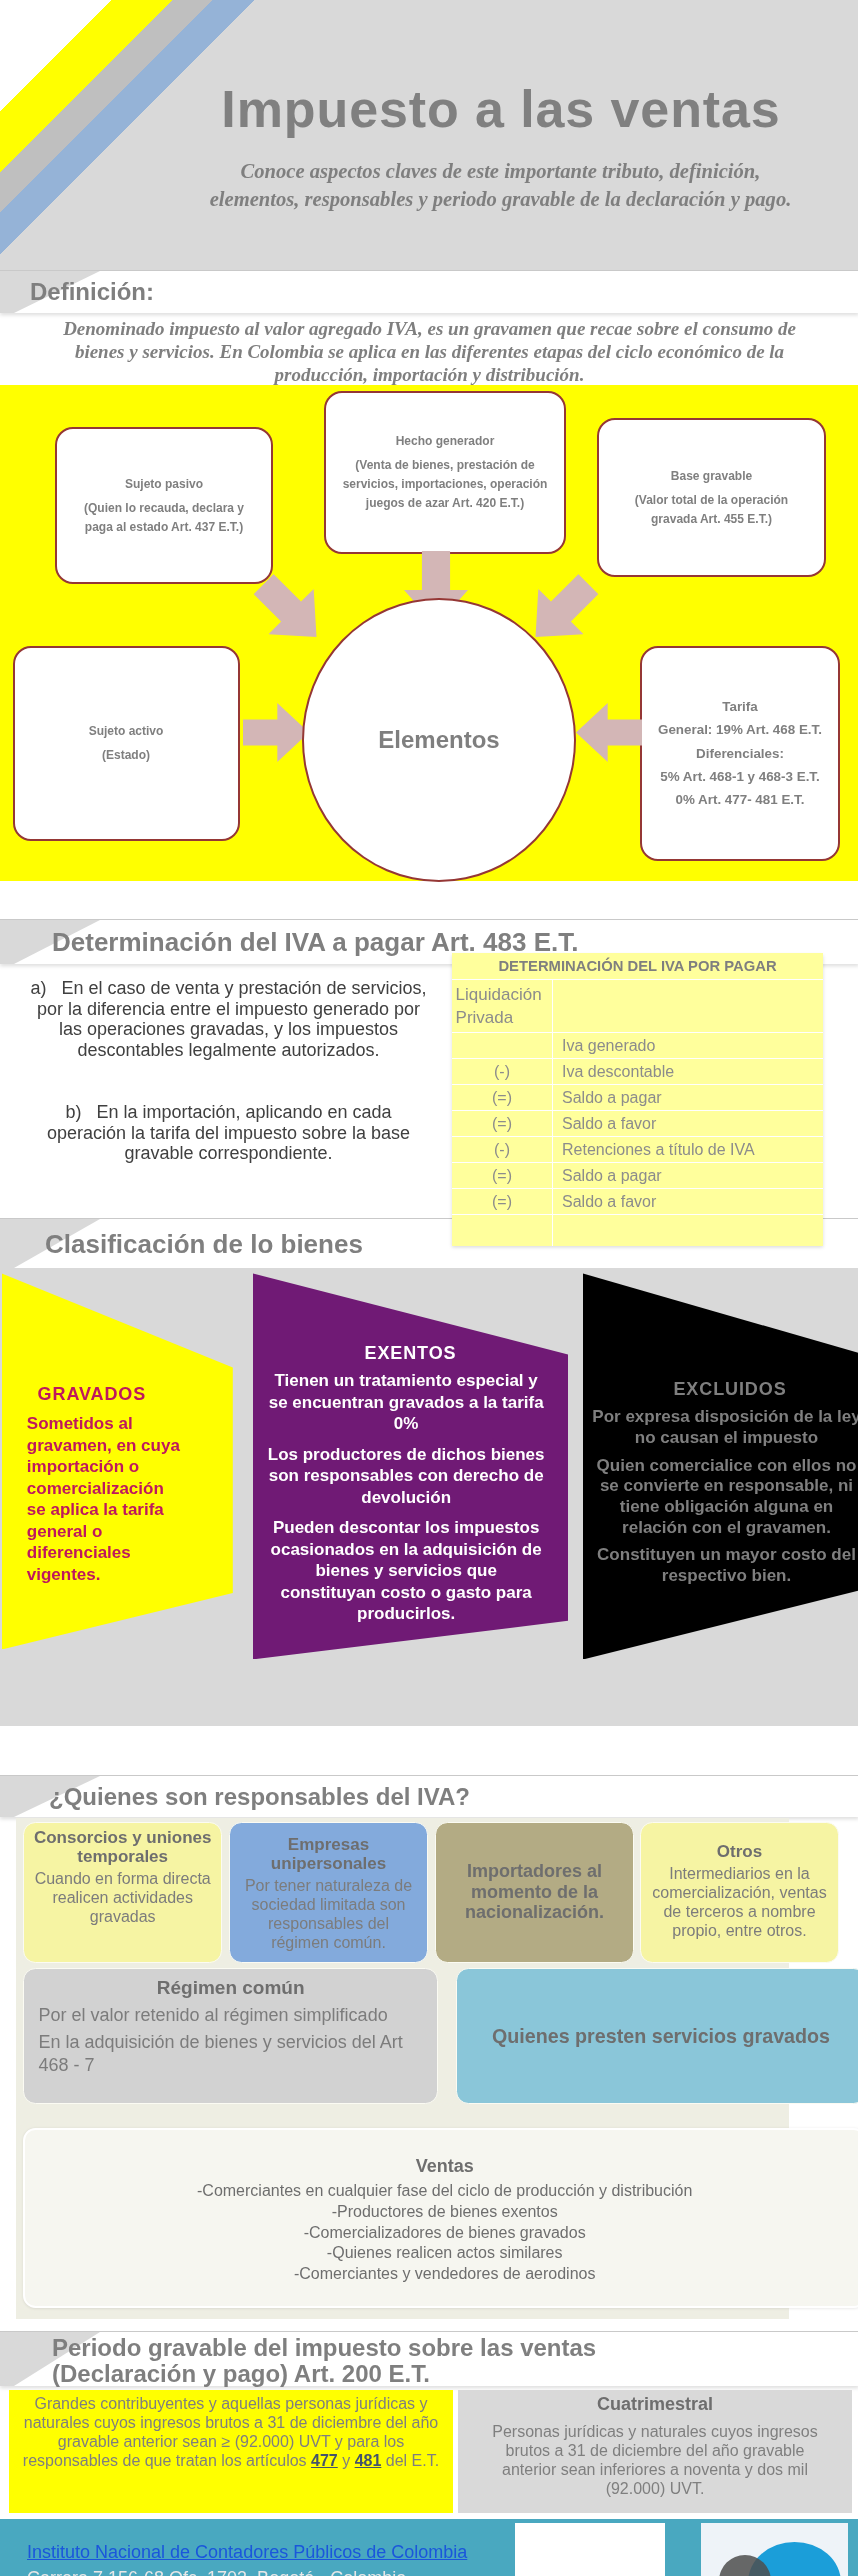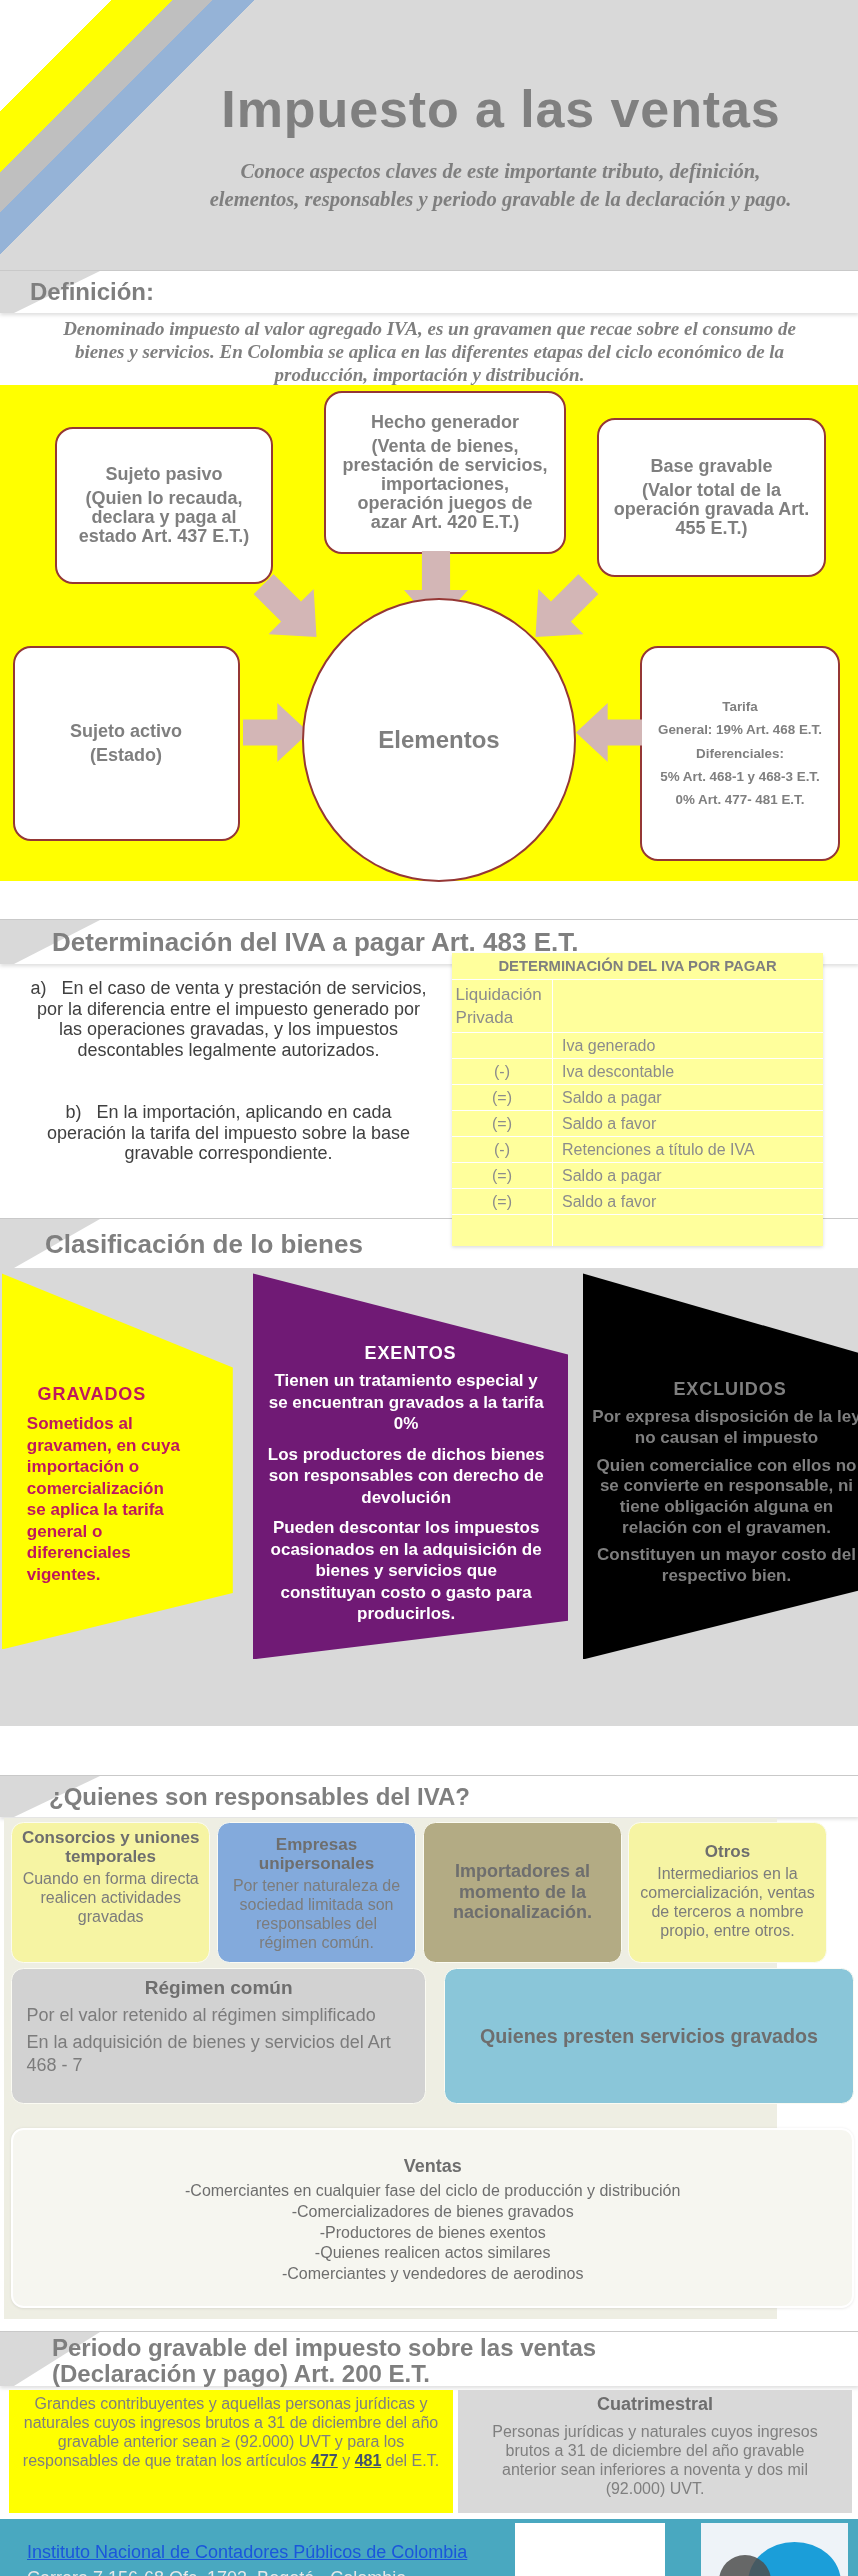--- a/index.html
+++ b/index.html
@@ -34,21 +34,21 @@
   #band-per h2{font-size:24px;line-height:26px;padding-left:52px;padding-top:2.7px;}
 
   
   #def-body{left:36px;top:317px;width:787px;text-align:center;
     font-family:"Liberation Serif",serif;font-style:italic;font-weight:bold;
     font-size:19px;line-height:23px;color:#7f7f7f;}
 
   
   #diagram{left:0;top:385px;width:859px;height:496px;background:#ffff00;}
   .dbox{position:absolute;background:#ffffff;border:2.7px solid #953735;border-radius:18px;
-    color:#7f7f7f;font-weight:bold;text-align:center;font-size:18px;line-height:19px;
+    color:#7f7f7f;font-weight:bold;text-align:center;font-size:12px;line-height:19px;
     box-sizing:border-box;display:flex;flex-direction:column;justify-content:center;
     gap:5px;padding:7.2px 11.6px;}
   #box-sujeto-pasivo{left:55px;top:42px;width:218px;height:157px;}
   #box-hecho-generador{left:324px;top:6.3px;width:242px;height:163px;}
   #box-base-gravable{left:597px;top:33px;width:229px;height:159px;}
   #box-sujeto-activo{left:12.5px;top:261px;width:227px;height:195px;}
   #box-tarifa{left:640px;top:261px;width:200px;height:215px;font-size:13.4px;line-height:18px;gap:5.4px;}
   #ellipse-elementos{position:absolute;left:302px;top:213px;width:274px;height:284px;
     background:#ffffff;border:2.7px solid #953735;border-radius:50%;box-sizing:border-box;
     display:flex;align-items:center;justify-content:center;
@@ -93,21 +93,21 @@
     clip-path:polygon(0 0,100% 21%,100% 90%,0 100%);}
   #shape-exentos .s-title{top:70px;}
   #shape-exentos .s-body{top:97px;left:14.3px;right:23px;text-align:center;}
   #shape-excluidos{left:583px;top:5.4px;width:294px;height:386px;background:#000000;color:#7f7f7f;
     clip-path:polygon(0 0,100% 22%,100% 81%,0 100%);}
   #shape-excluidos .s-title{top:106px;}
   #shape-excluidos .s-body{top:134px;left:9px;right:16px;text-align:center;font-size:17px;line-height:20.6px;}
   #shape-excluidos .s-body p{margin:0 0 7.2px 0;}
 
   
-  #beige-panel{left:4px;top:1818px;width:773px;height:501px;background:#eeeee3;}
+  #beige-panel{left:16px;top:1818px;width:773px;height:501px;background:#eeeee3;}
   .rbox{position:absolute;border-radius:12.5px;border:1.8px solid #fbfbf3;box-sizing:border-box;
     text-align:center;padding:5.4px 7.2px;}
   .rbox .r-title{font-weight:bold;color:#6e6e6e;font-size:17px;line-height:19px;margin-bottom:2.7px;}
   .rbox .r-body{color:#7c7c7c;font-size:16px;line-height:19px;}
   #rbox-consorcios{left:7.2px;top:3.6px;width:199px;height:141px;background:#f6f4a3;}
   #rbox-empresas{left:213px;top:3.6px;width:199px;height:141px;background:#83aadc;padding-top:12.5px;}
   #rbox-importadores{left:419px;top:3.6px;width:199px;height:141px;background:#b3ab84;
     display:flex;align-items:center;justify-content:center;}
   #rbox-importadores .r-title{font-size:18px;line-height:20.6px;margin:0;}
   #rbox-otros{left:624px;top:3.6px;width:199px;height:141px;background:#f6f4a3;padding-top:19.7px;}
@@ -294,22 +294,22 @@
       <div class="r-title">Régimen común</div>
       <div class="r-line">Por el valor retenido al régimen simplificado</div>
       <div class="r-line">En la adquisición de bienes y servicios del Art 468 - 7</div>
     </div>
     <div id="rbox-servicios" class="rbox">
       <div class="r-title">Quienes presten servicios gravados</div>
     </div>
     <div id="rbox-ventas" class="rbox">
       <div class="r-title">Ventas</div>
       <div class="v-item">-Comerciantes en cualquier fase del ciclo de producción y distribución</div>
+      <div class="v-item">-Productores de bienes exentos</div>
       <div class="v-item">-Comercializadores de bienes gravados</div>
-      <div class="v-item">-Productores de bienes exentos</div>
       <div class="v-item">-Quienes realicen actos similares</div>
       <div class="v-item">-Comerciantes y vendedores de aerodinos</div>
     </div>
   </div>
 
   <div id="band-per" class="abs band">
     <div class="decor"></div>
     <h2>
       <span style="display:block">Periodo gravable del impuesto sobre las ventas</span>
       <span style="display:block">(Declaración y pago) Art. 200 E.T.</span>

